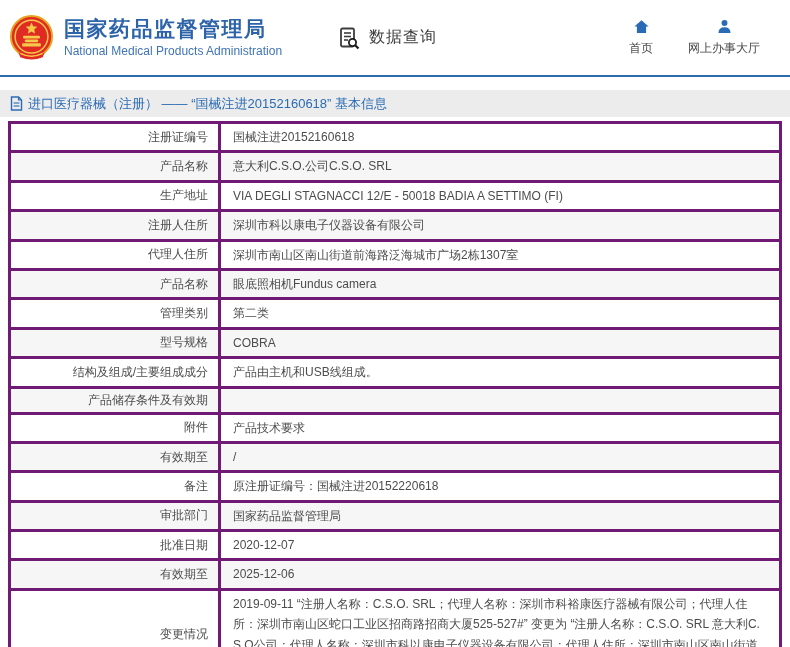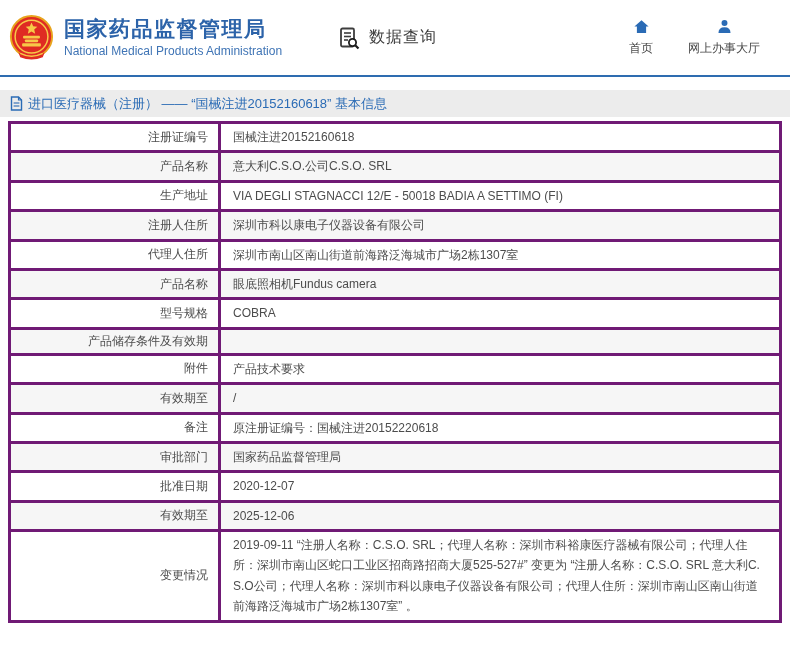--- a/index.html
+++ b/index.html
@@ -147,24 +147,32 @@
       </tr>
       <tr>
         <td class="cell-label">代理人住所</td>
         <td class="cell-value">深圳市南山区南山街道前海路泛海城市广场2栋1307室</td>
       </tr>
       <tr>
         <td class="cell-label">产品名称</td>
         <td class="cell-value">眼底照相机Fundus camera</td>
       </tr>
       <tr>
+        <td class="cell-label">管理类别</td>
+        <td class="cell-value">第二类</td>
+      </tr>
+      <tr>
         <td class="cell-label">型号规格</td>
         <td class="cell-value">COBRA</td>
       </tr>
       <tr>
+        <td class="cell-label">结构及组成/主要组成成分</td>
+        <td class="cell-value">产品由主机和USB线组成。</td>
+      </tr>
+      <tr>
         <td class="cell-label">产品储存条件及有效期</td>
         <td class="cell-value"></td>
       </tr>
       <tr>
         <td class="cell-label">附件</td>
         <td class="cell-value">产品技术要求</td>
       </tr>
       <tr>
         <td class="cell-label">有效期至</td>
         <td class="cell-value">/</td>

